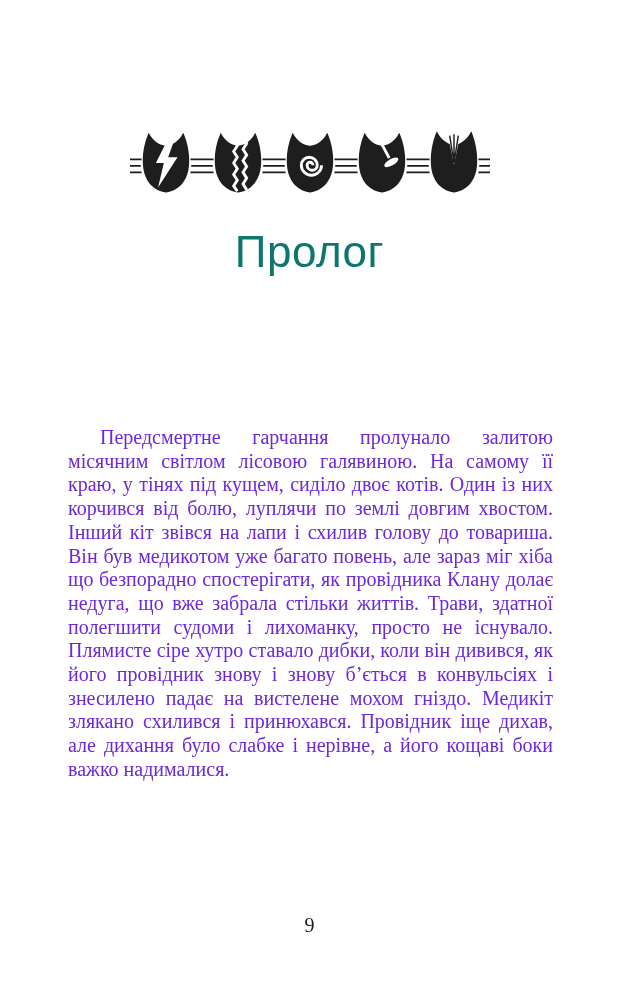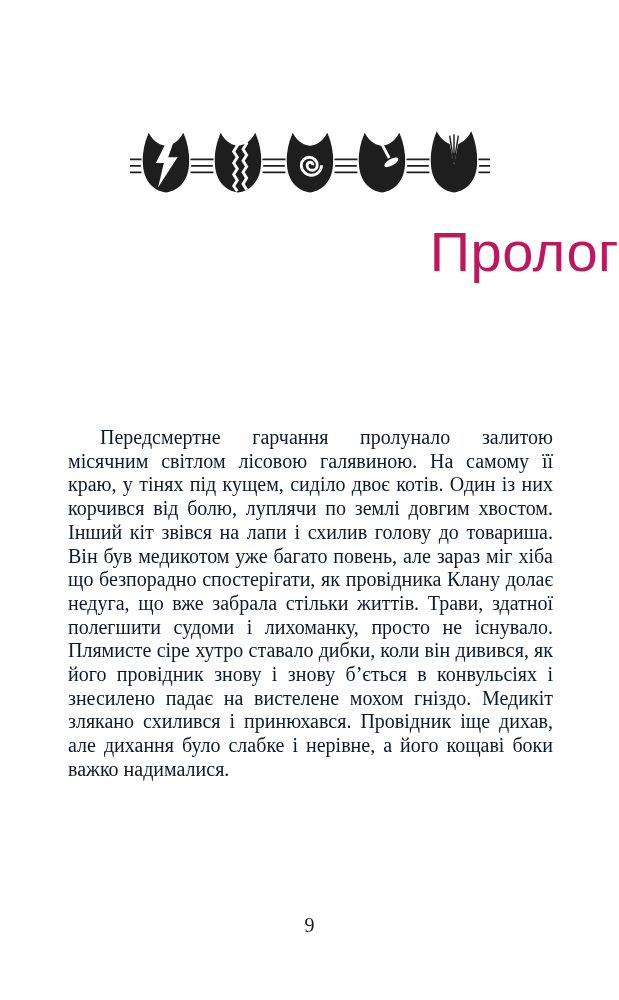--- a/index.html
+++ b/index.html
@@ -23,34 +23,34 @@
     align-items: center;
   }
   .cat-row svg {
     width: 72px;
     height: 72px;
     display: block;
   }
   .chapter-title {
     margin-top: 26px;
     font-family: "Liberation Sans", sans-serif;
-    font-size: 56px;
+    font-size: 44px;
     line-height: 54px;
     font-weight: 400;
     letter-spacing: 0.5px;
-    text-align: right;
-    color: #be185d;
+    text-align: center;
+    color: #0f766e;
   }
   .body-text {
     margin: 147px 66px 0 68px;
     font-family: "Liberation Serif", serif;
     font-size: 20px;
     line-height: 23.7px;
     text-align: justify;
-    color: #0f172a;
+    color: #6d28d9;
   }
   .body-text p {
     margin: 0;
     padding: 0;
     text-indent: 32px;
   }
   .page-number {
     position: absolute;
     top: 914px;
     left: 0;

